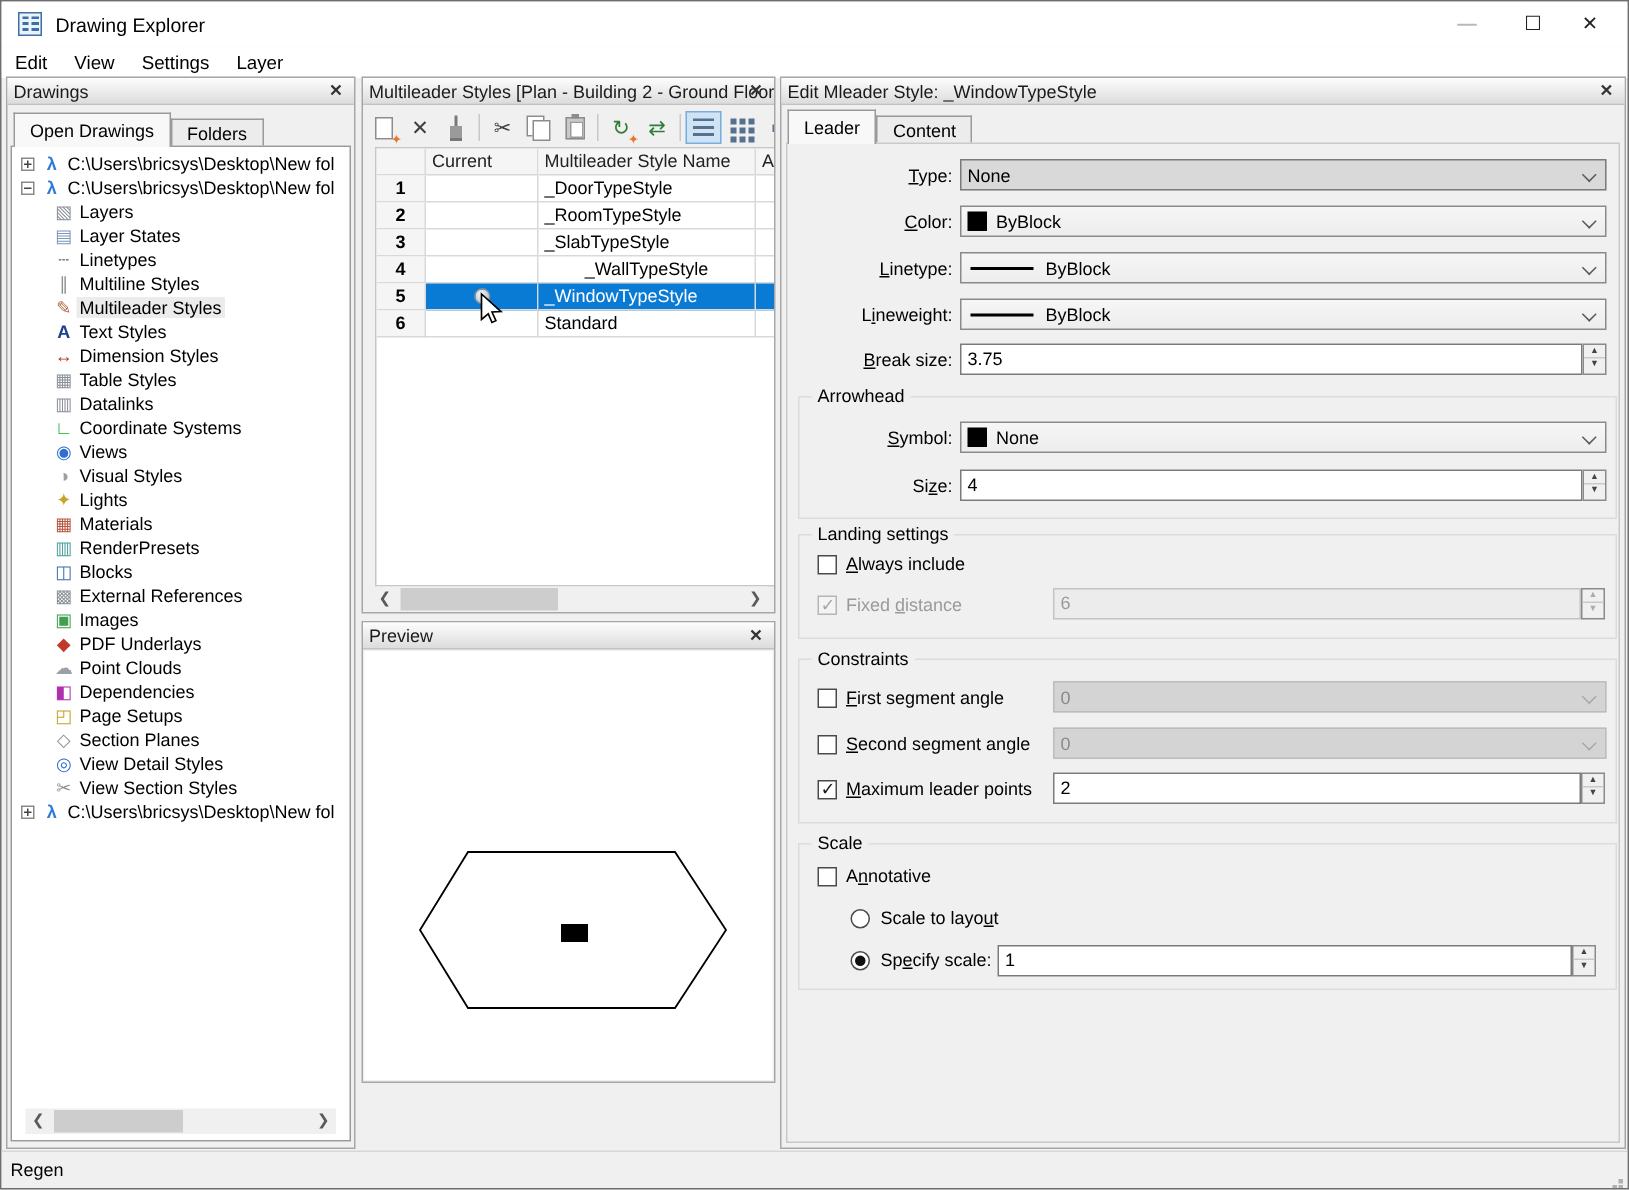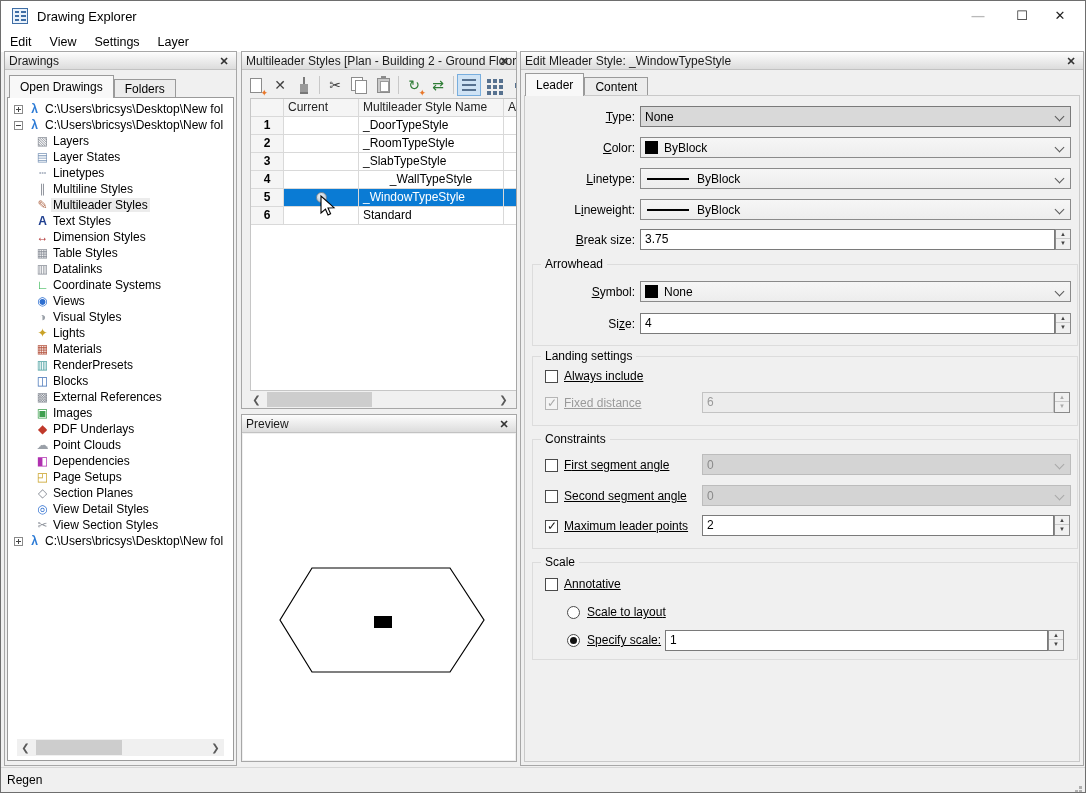--- a/index.html
+++ b/index.html
@@ -73,21 +73,21 @@
 
   .style-table { position:absolute; left:8px; top:46px; right:0; bottom:17px; background:#fff; border:1px solid #c6c6c6; border-right:none; overflow:hidden; }
   .trow { display:flex; height:18px; }
   .tcell { border-right:1px solid #d9d9d9; border-bottom:1px solid #d9d9d9; font-size:12px; padding:1px 4px; white-space:nowrap; overflow:hidden; flex:0 0 auto; }
   .thead .tcell { background:#f5f5f5; color:#222; }
   .rowhdr { background:#f5f5f5; font-weight:bold; text-align:center; }
   .tcell.sel { background:#0a7bd4; color:#fff; }
   .cur-radio { width:11px; height:11px; border-radius:50%; border:1px solid #7e8b96; background:radial-gradient(circle at 40% 35%, #f2f6fa, #9fb5c8); margin:2px auto 0 auto; }
 
   
-  #preview-panel { left:240px; top:413px; width:276px; height:348px; }
+  #preview-panel { left:240px; top:413px; width:276px; height:308px; }
   .preview-area { position:absolute; left:1px; top:19px; right:1px; bottom:1px; background:#fff; }
 
   
   #edit-panel { left:519px; top:50px; width:564px; height:715px; }
   #edit-panel .tabs { left:4px; top:20px; }
   .edit-page { position:absolute; left:3px; top:43px; right:3px; bottom:3px; background:#f0f0f0; border:1px solid #c9c9c9; }
 
   .fld-label { position:absolute; font-size:12px; color:#000; text-align:right; width:110px; }
   .mn { text-decoration:underline; }
   .combo { position:absolute; height:21px; border:1px solid #8a8a8a; background:linear-gradient(#f6f6f6,#ededed); font-size:12px; display:flex; align-items:center; padding:0 22px 0 4px; }
@@ -100,21 +100,21 @@
   .numinput { position:absolute; height:21px; background:#fff; border:1px solid #7a7a7a; font-size:12px; padding:2px 4px; }
   .numinput.disabled { background:#ececec; border-color:#c3c3c3; color:#9a9a9a; }
   .spin { position:absolute; width:16px; height:21px; border:1px solid #8a8a8a; background:#f0f0f0; }
   .spin div { height:9px; text-align:center; font-size:6px; line-height:9px; color:#444; }
   .spin.disabled div { color:#ababab; }
   .spin div:first-child { border-bottom:1px solid #c9c9c9; }
 
   .groupbox { position:absolute; border:1px solid #dcdcdc; }
   .group-title { position:absolute; top:-8px; left:8px; background:#f0f0f0; padding:0 4px; font-size:12px; color:#000; }
 
-  .checkrow { position:absolute; display:flex; align-items:center; font-size:12px;text-decoration:underline; }
+  .checkrow { position:absolute; display:flex; align-items:center; font-size:12px; }
   .cbx { width:13px; height:13px; border:1px solid #4a4a4a; background:#fff; margin-right:6px; position:relative; flex:0 0 13px; }
   .cbx.checked::before { content:"✓"; position:absolute; left:1px; top:-2px; font-size:12px; color:#1a1a1a; }
   .cbx.checked.disabled { border-color:#b5b5b5; background:#f4f4f4; }
   .cbx.checked.disabled::before { color:#a8a8a8; }
   .checkrow.disabled-label { color:#9a9a9a; }
   .rad { width:13px; height:13px; border:1px solid #4a4a4a; border-radius:50%; background:#fff; margin-right:7px; position:relative; flex:0 0 13px; }
   .rad.on::before { content:""; position:absolute; left:2px; top:2px; width:7px; height:7px; border-radius:50%; background:#111; }
 
   
   .statusbar { position:absolute; left:0; bottom:0; width:100%; height:25px; background:#f0f0f0; border-top:1px solid #d7d7d7; font-size:12px; }

